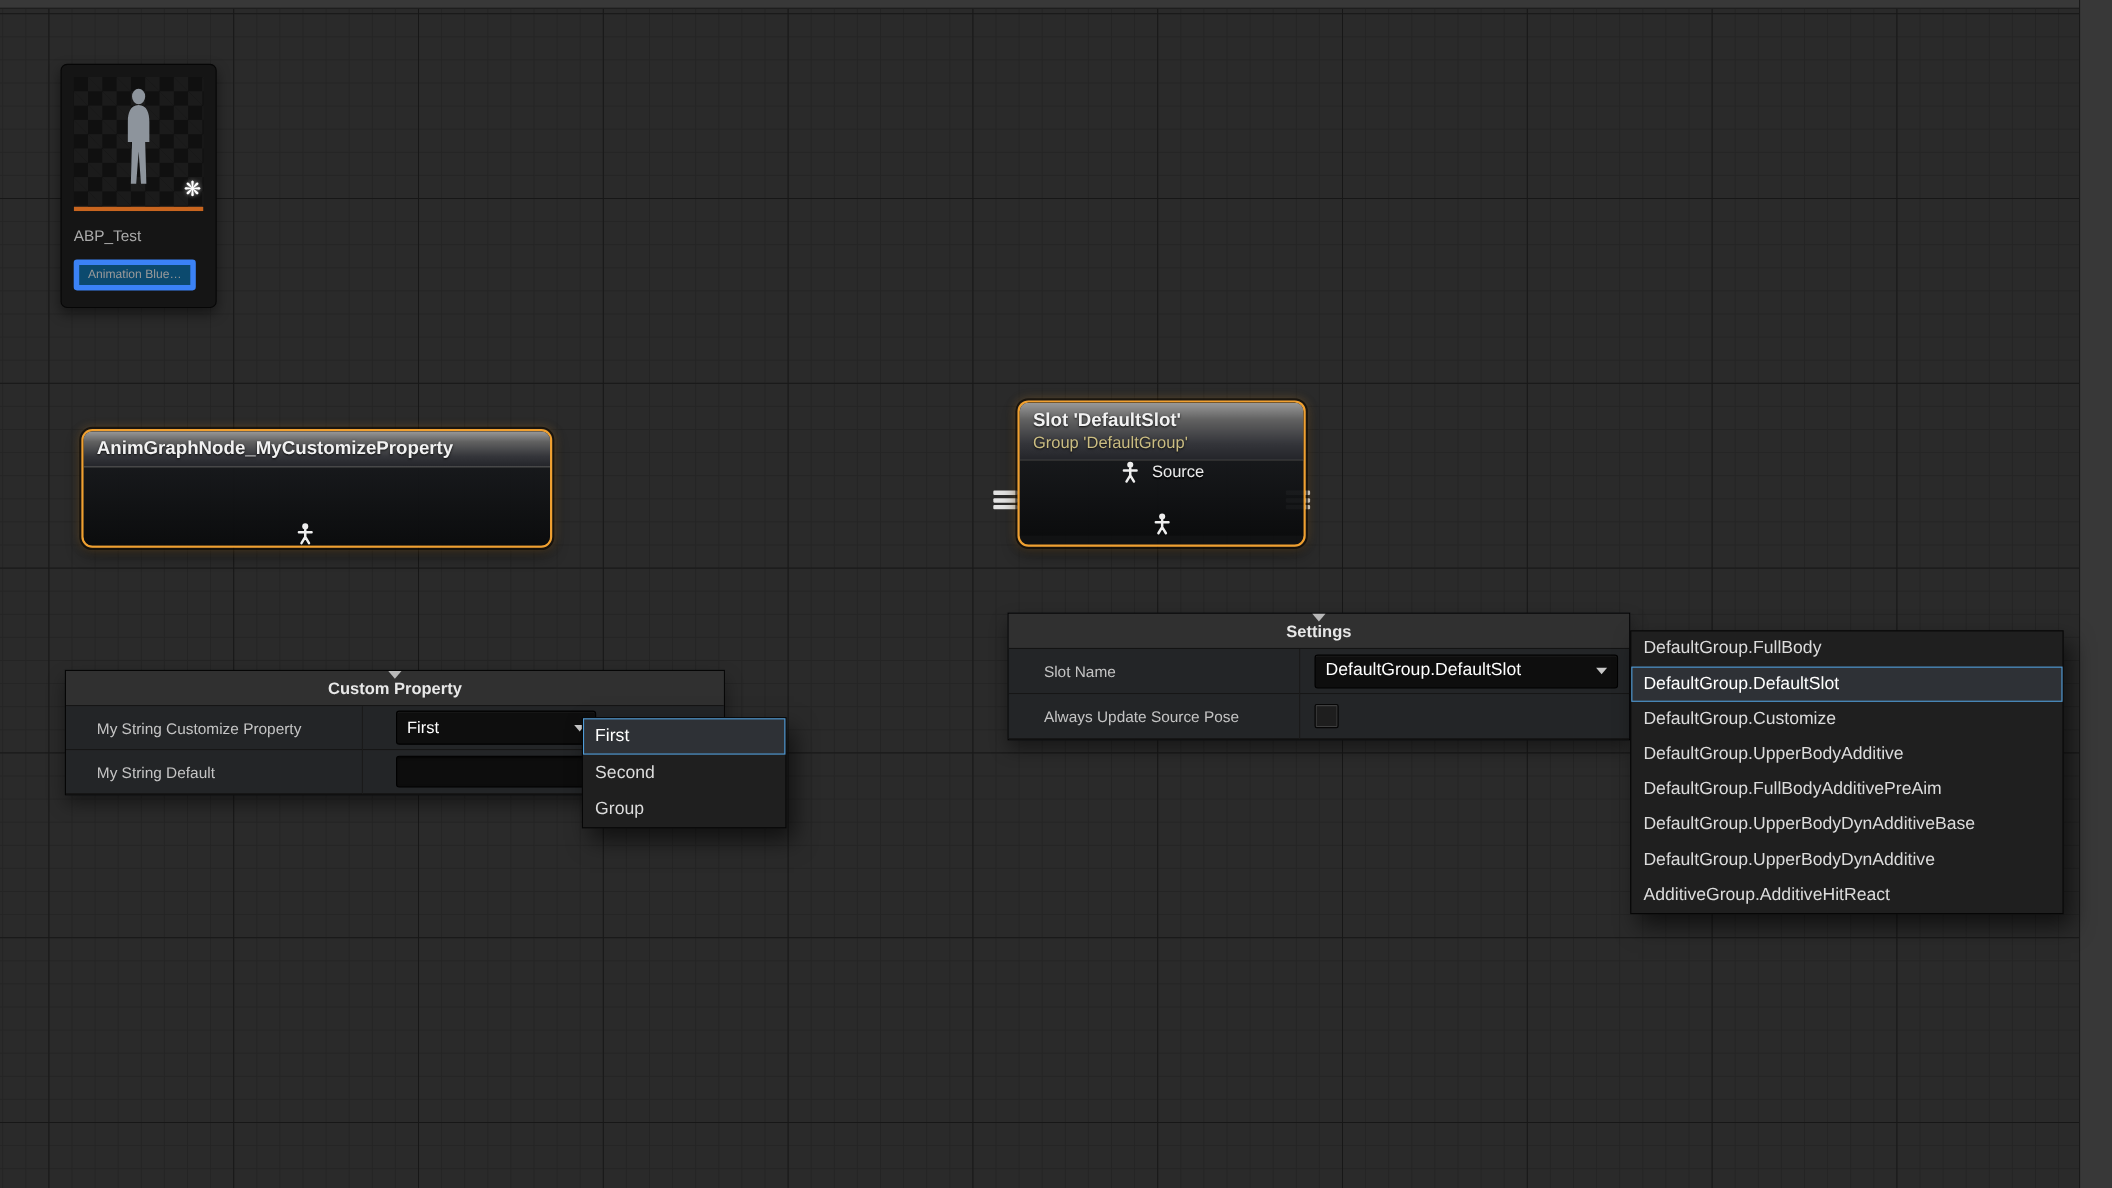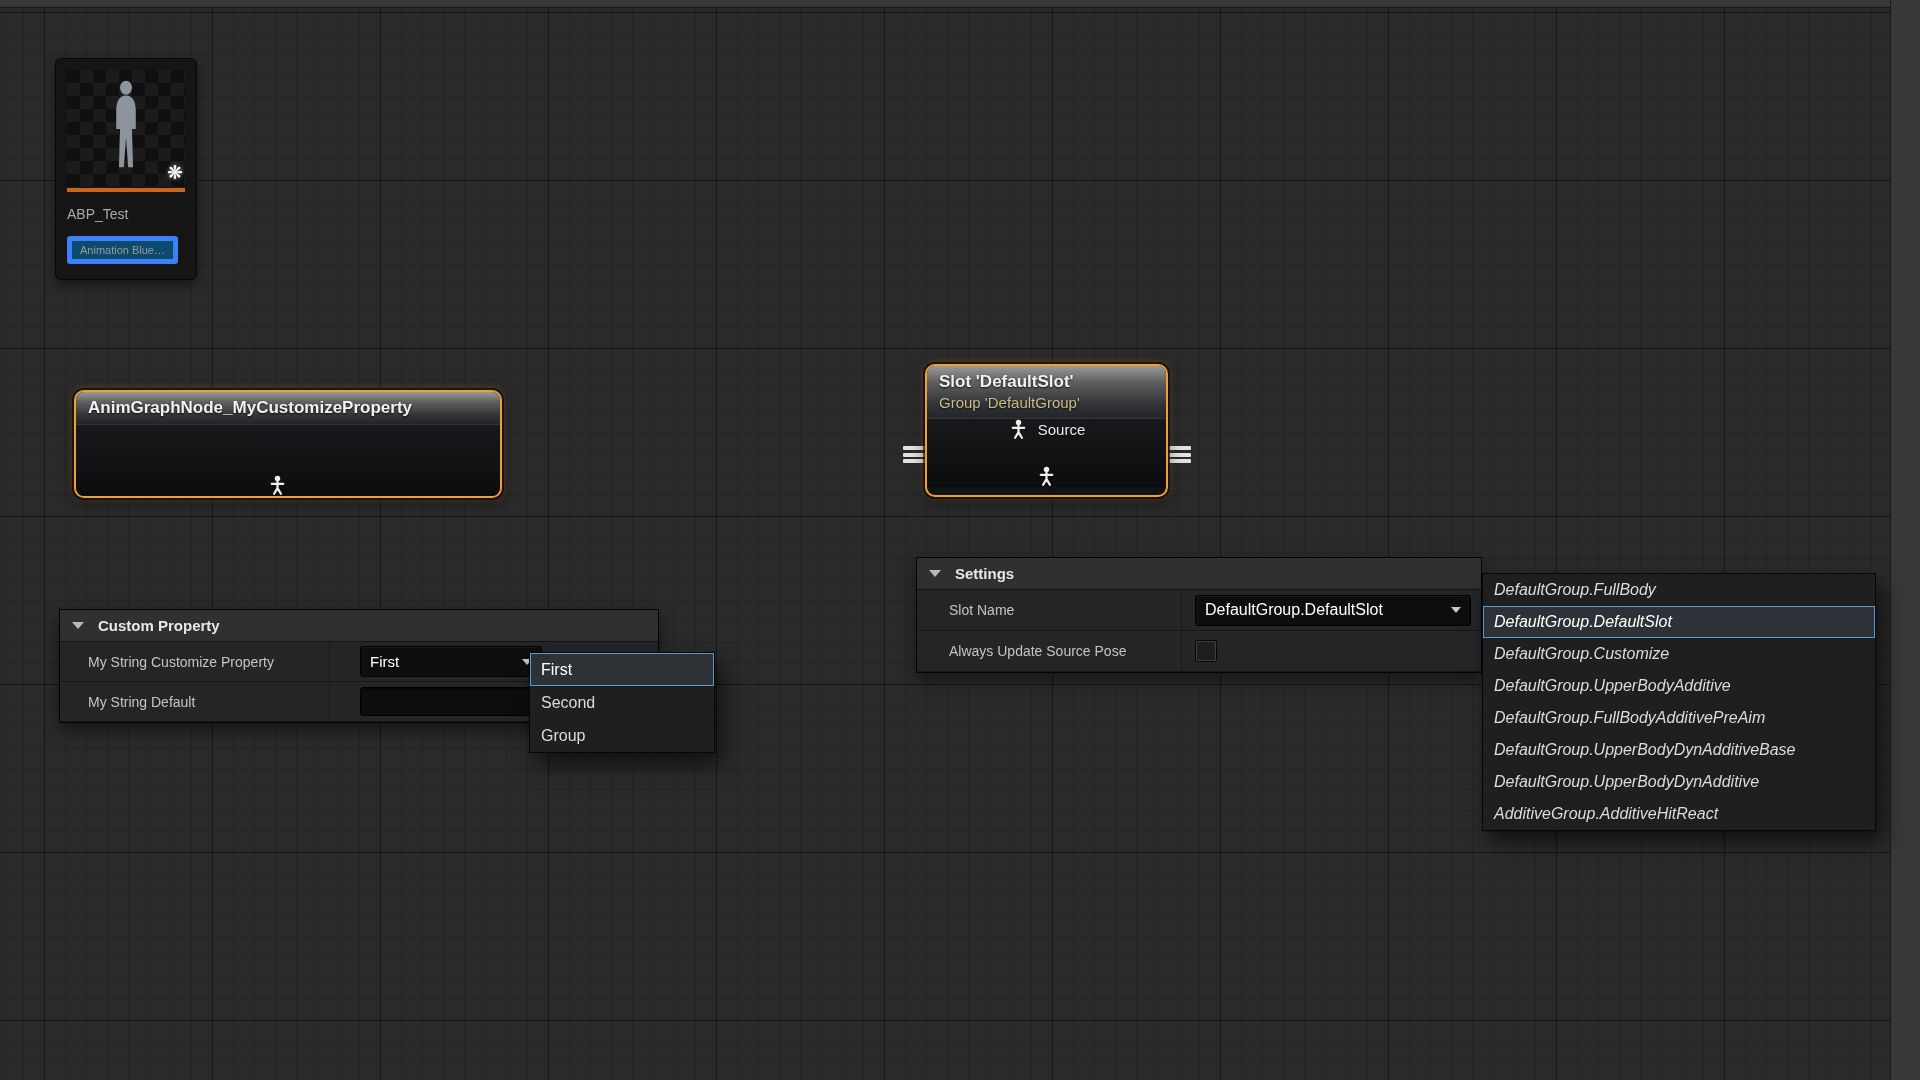--- a/index.html
+++ b/index.html
@@ -52,38 +52,38 @@
   }
   .node-header {
     background:linear-gradient(180deg,#9a9a9a 0%,#616161 30%,#34353a 72%,#24252a 100%);
     border-bottom:1px solid rgba(0,0,0,.65); padding:5px 12px;
   }
   .node-title { color:#f2f2f2; font-size:17px; font-weight:bold; text-shadow:0 1px 2px rgba(0,0,0,.85); line-height:22px; white-space:nowrap; }
   .node-subtitle { color:#cbbd82; font-size:15px; text-shadow:0 1px 2px rgba(0,0,0,.8); line-height:20px; }
   .node-body { position:relative; display:flex; align-items:center; background:linear-gradient(180deg,rgba(28,30,34,.55),rgba(8,9,10,.65));flex-direction:column; }
   #anim-node { left:74px; top:390px; width:428px; height:108px; }
   #anim-node .node-body { height:71px; justify-content:flex-end; padding-right:22px; }
-  #slot-node { left:925px; top:364px; width:243px; height:133px; }
+  #slot-node { left:925px; top:364px; width:262px; height:133px; }
   #slot-node .node-body { height:68px; padding:0 12px; }
   .pin-group { display:flex; align-items:center; gap:9px; }
   .pin-label { color:#ececec; font-size:15px; text-shadow:0 1px 1px rgba(0,0,0,.8); }
   .spacer { flex:1; }
   .wire-stub { position:absolute; width:22px; height:17px; display:flex; flex-direction:column; justify-content:space-between; z-index:9; }
   .wire-stub i { display:block; height:4px; background:#e2e2e2; border-radius:1px; }
   #stub-left  { left:903px; top:446px; }
   #stub-right { left:1169px; top:446px; }
 
   
   .details {
     position:absolute; background:#242628; border:1px solid #050505;
     box-shadow:0 8px 16px rgba(0,0,0,.45); z-index:20;
   }
   .details-header {
     height:32px; background:#303030; border-bottom:1px solid #131313;
-    display:flex; align-items:center; padding:0 12px; gap:14px;
+    display:flex; align-items:center; padding:0 12px; gap:1px;flex-direction:column;
   }
   .details-header .label { color:#e8e8e8; font-size:15px; font-weight:bold; }
   .tri-down { width:0; height:0; border-left:6px solid transparent; border-right:6px solid transparent; border-top:7px solid #b8b8b8; }
   .details-row { display:flex; align-items:center; border-bottom:1px solid #161616; background:#232527; }
   .row-label { color:#c4c4c4; font-size:14px; white-space:nowrap; overflow:hidden; }
   #custom-panel { left:59px; top:609px; width:600px; }
   #custom-panel .details-row { height:40px;gap:16px; }
   #custom-panel .row-label { width:270px; padding-left:28px; border-right:1px solid #1a1a1a; line-height:40px; }
   #custom-panel .value-cell { padding-left:14px; }
   #settings-panel { left:916px; top:557px; width:566px; }
@@ -115,21 +115,21 @@
     position:absolute; background:#1f1f1f; border:1px solid #060606;
     box-shadow:7px 11px 20px rgba(0,0,0,.6); z-index:50;
   }
   .menu-item {
     display:flex; align-items:center; padding:0 10px; color:#dcdcdc; font-size:16px;
     border:1px solid transparent; cursor:pointer; white-space:nowrap;
   }
   .menu-item.sel { background:#2e3136; border-color:#4f9cd8; color:#ffffff; }
   #property-menu { left:529px; top:652px; width:186px; }
   #property-menu .menu-item { height:33px; }
-  #slot-menu { left:1482px; top:573px; width:394px;font-style:italic; }
+  #slot-menu { left:1482px; top:573px; width:394px; }
   #slot-menu .menu-item { height:32px; }
 </style>
 </head>
 <body>
 
 <div id="canvas">
 
   <div class="edge-top"></div>
   <div class="edge-right"></div>
 

